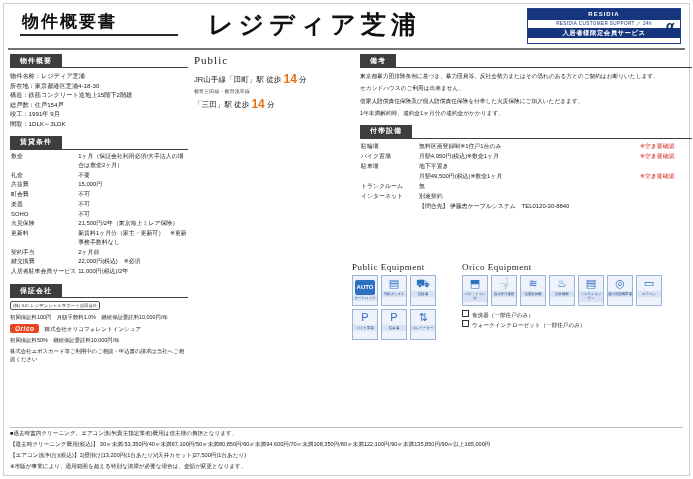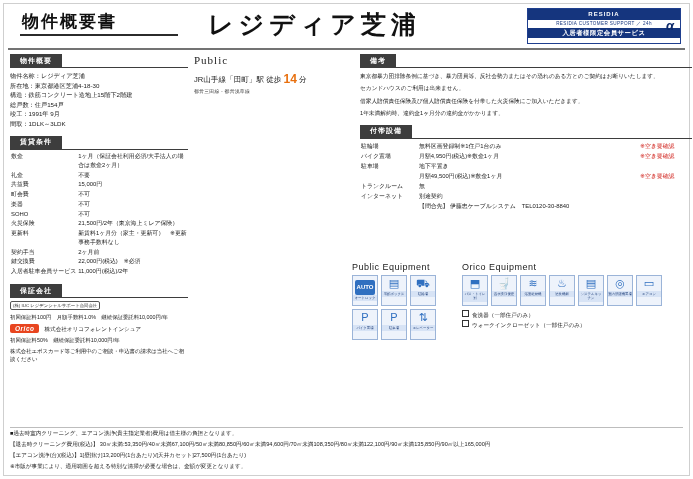--- a/index.html
+++ b/index.html
@@ -77,21 +77,21 @@
   .rem-list{margin-top:4px;font-size:5.7px;line-height:9.4px;}
   .rem-list div{margin-bottom:3px;padding-left:7px;text-indent:-7px;}
   
   .fac{margin-top:6px;}
   .fac-table{width:100%;border-collapse:collapse;font-size:5.9px;margin-top:3px;}
   .fac-table td{padding:0.6px 1px;vertical-align:top;line-height:8.8px;white-space:nowrap;}
   .fac-table td.k{width:56px;}
   .red{color:#d0201a;}
   
   .eq{position:absolute;left:352px;top:262px;width:332px;}
-  .eq-h{font-size:9px;font-family:Liberation Sans, sans-serif;letter-spacing:.5px;}
+  .eq-h{font-size:9px;font-family:Liberation Serif, serif;letter-spacing:.5px;}
   .eq-split{display:flex;gap:10px;}
   .eq-col-pub{width:100px;}
   .eq-col-room{width:220px;}
   .icons{display:flex;flex-wrap:wrap;gap:3px;margin-top:3px;}
   .ico{
     width:24px;height:29px;border:1px solid #9bb4d8;background:#eef3fb;
     display:flex;flex-direction:column;align-items:center;justify-content:flex-start;
     font-size:3.6px;color:#2c4f8a;overflow:hidden;
   }
   .ico .g{font-size:11px;line-height:15px;color:#2f6fc0;}
@@ -211,20 +211,25 @@
 
     <div class="col-m">
       <div class="access-h">Public</div>
       <div class="acc-box">
         <div class="acc-line">
           <span>JR山手線「田町」駅 徒歩</span>
           <span class="acc-min">14</span>
           <span>分</span>
         </div>
         <div class="acc-tag">都営三田線・都営浅草線</div>
+        <div class="acc-line">
+          <span>「三田」駅 徒歩</span>
+          <span class="acc-min">14</span>
+          <span>分</span>
+        </div>
       </div>
     </div>
 
     <div class="col-r">
       <div>
         <span class="sec-h">備考</span>
         <div class="sec-h-line"></div>
         <div class="rem-list">
           <div>東京都暴力団排除条例に基づき、暴力団員等、反社会勢力またはその恐れのある方とのご契約はお断りいたします。</div>
           <div>セカンドハウスのご利用は出来ません。</div>

